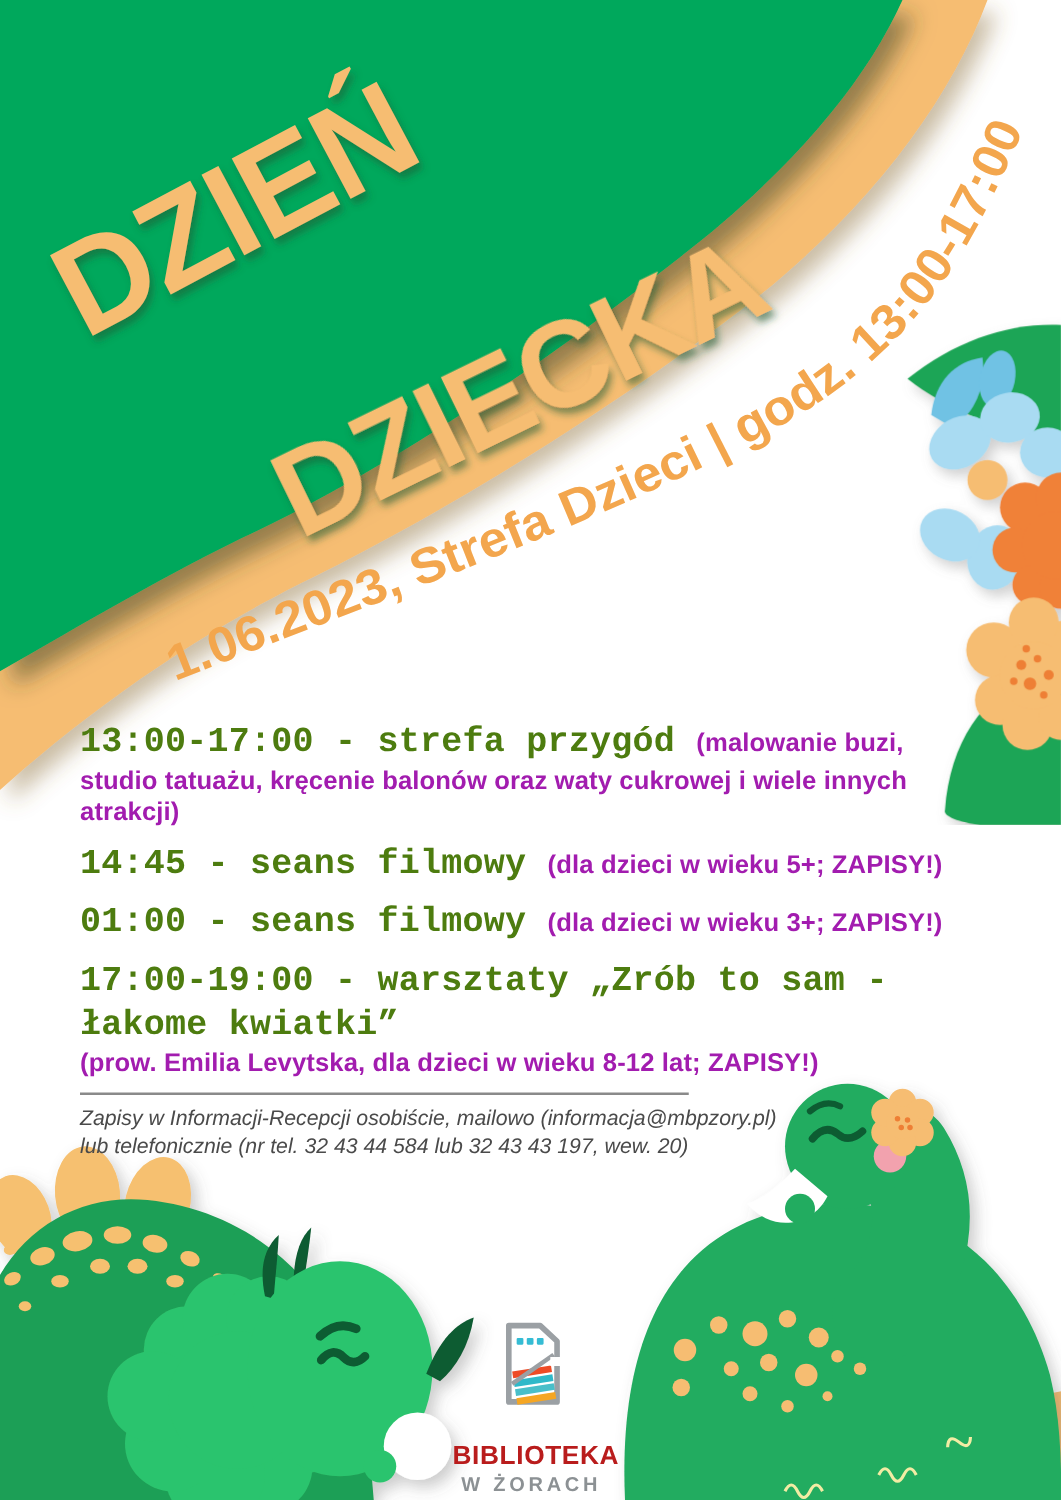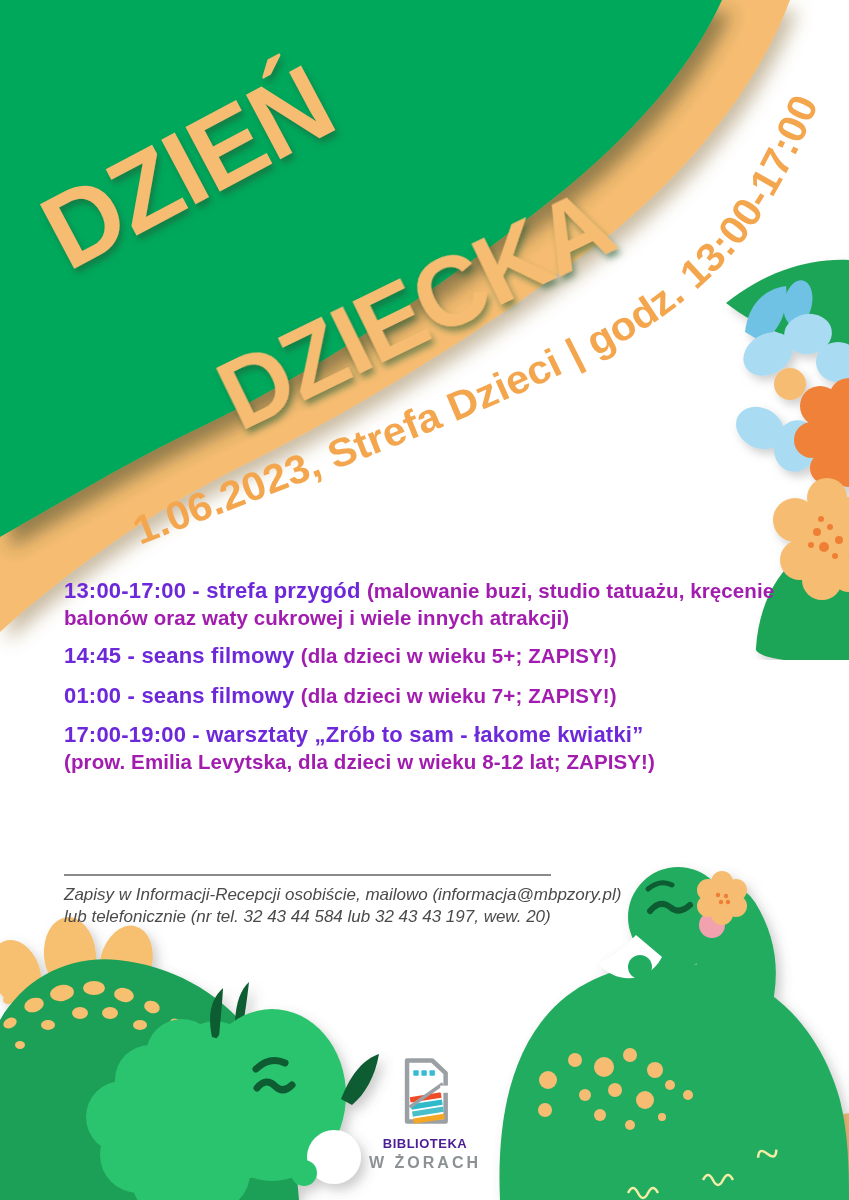--- a/index.html
+++ b/index.html
@@ -7,37 +7,37 @@
     position:relative;width:849px;height:1200px;overflow:hidden;background:#ffffff;
     font-family:"Liberation Sans",sans-serif;
   }
   .layer{position:absolute;left:0;top:0;pointer-events:none;}
   
   .schedule{
     position:absolute;left:64px;top:578px;width:724px;z-index:3;
   }
   .schedule p{margin:0 0 13px 0;line-height:1.22;}
   .sch-green{
-    color:#6d28d9;font-weight:bold;font-size:22px;letter-spacing:.2px;
+    color:#4d7c0f;font-weight:bold;font-size:28px;letter-spacing:.2px;font-family:Liberation Mono, monospace;
   }
   .sch-orange{
     color:#a21caf;font-weight:bold;font-size:20.5px;letter-spacing:.1px;
   }
   .stack{display:block;}
   
   .footer{position:absolute;left:64px;top:874px;width:560px;z-index:3;}
   .footer-rule{width:487px;height:2px;background:#8a8a8a;margin-bottom:8px;}
   .footer-line{
     font-style:italic;color:#4A4A4A;font-size:17px;line-height:1.32;
     font-family:"Liberation Sans",sans-serif;
   }
   
   .logo{position:absolute;left:362px;top:1056px;width:126px;text-align:center;z-index:4;}
   .logo-name{
-    color:#4c1d95;font-weight:bold;font-size:13px;letter-spacing:.5px;margin-top:6px;
+    color:#b91c1c;font-weight:bold;font-size:21px;letter-spacing:.5px;margin-top:22px;
   }
   .logo-sub{
     color:#8C9194;font-size:16px;letter-spacing:3px;margin-top:3px;font-weight:bold;
   }
 </style>
 </head>
 <body>
 
 <div class="poster">
 
@@ -121,21 +121,21 @@
   </svg>
 
   <div class="schedule">
     <p>
       <span class="sch-green">13:00-17:00 - strefa przygód </span><span class="sch-orange">(malowanie buzi, studio tatuażu, kręcenie balonów oraz waty cukrowej i wiele innych atrakcji)</span>
     </p>
     <p>
       <span class="sch-green">14:45 - seans filmowy </span><span class="sch-orange">(dla dzieci w wieku 5+; ZAPISY!)</span>
     </p>
     <p>
-      <span class="sch-green">01:00 - seans filmowy </span><span class="sch-orange">(dla dzieci w wieku 7+; ZAPISY!)</span>
+      <span class="sch-green">01:00 - seans filmowy </span><span class="sch-orange">(dla dzieci w wieku 3+; ZAPISY!)</span>
     </p>
     <p>
       <span class="sch-green">17:00-19:00 - warsztaty „Zrób to sam - łakome kwiatki”</span><span class="sch-orange stack">(prow. Emilia Levytska, dla dzieci w wieku 8-12 lat; ZAPISY!)</span>
     </p>
   </div>
 
   <div class="footer">
     <div class="footer-rule"></div>
     <div class="footer-line">Zapisy w Informacji-Recepcji osobiście, mailowo (informacja@mbpzory.pl)</div>
     <div class="footer-line">lub telefonicznie (nr tel. 32 43 44 584 lub 32 43 43 197, wew. 20)</div>

